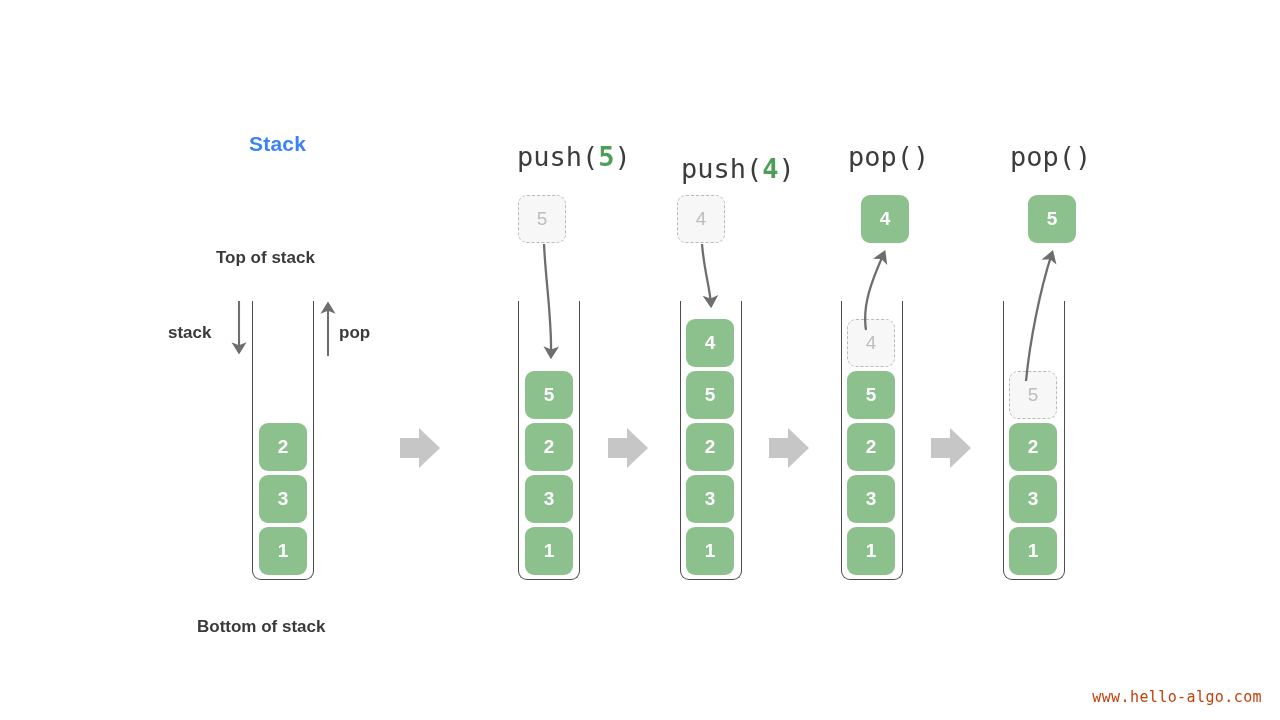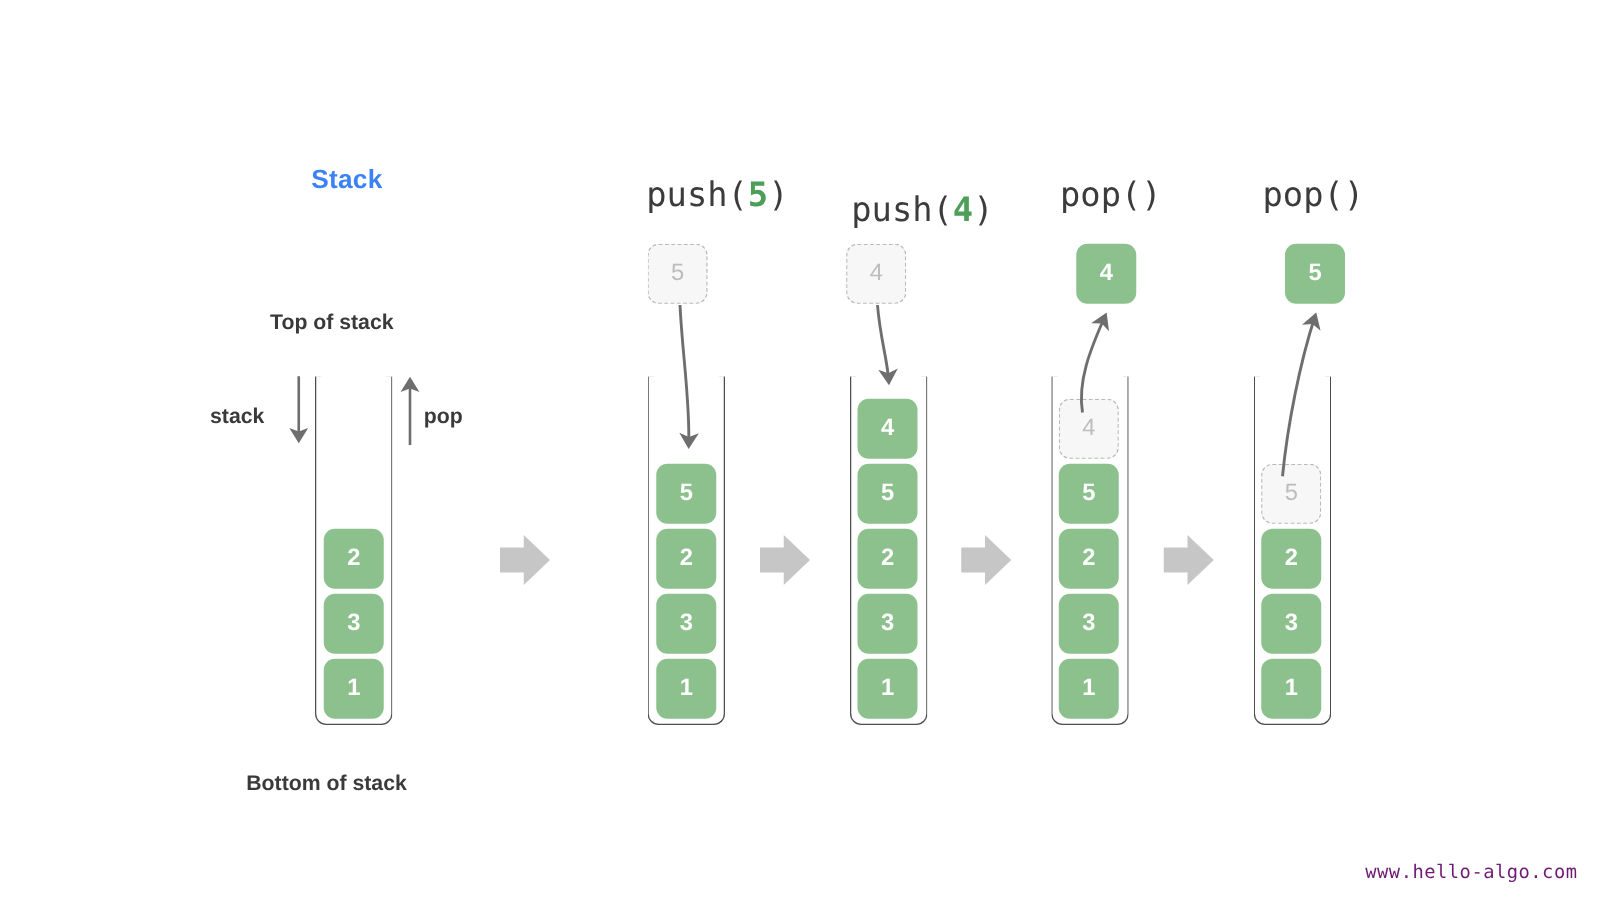--- a/index.html
+++ b/index.html
@@ -100,21 +100,21 @@
     height: 720px;
     pointer-events: none;
   }
 
   
   .watermark {
     right: 18px;
     bottom: 14px;
     font-family: "DejaVu Sans Mono", "Liberation Mono", monospace;
     font-size: 15px;
-    color: #701a75;
+    color: #c2410c;
     letter-spacing: 0.4px;
     white-space: nowrap;
     margin-top: 16px;
   }
 </style>
 </head>
 <body>
 
 <div class="canvas">
 

